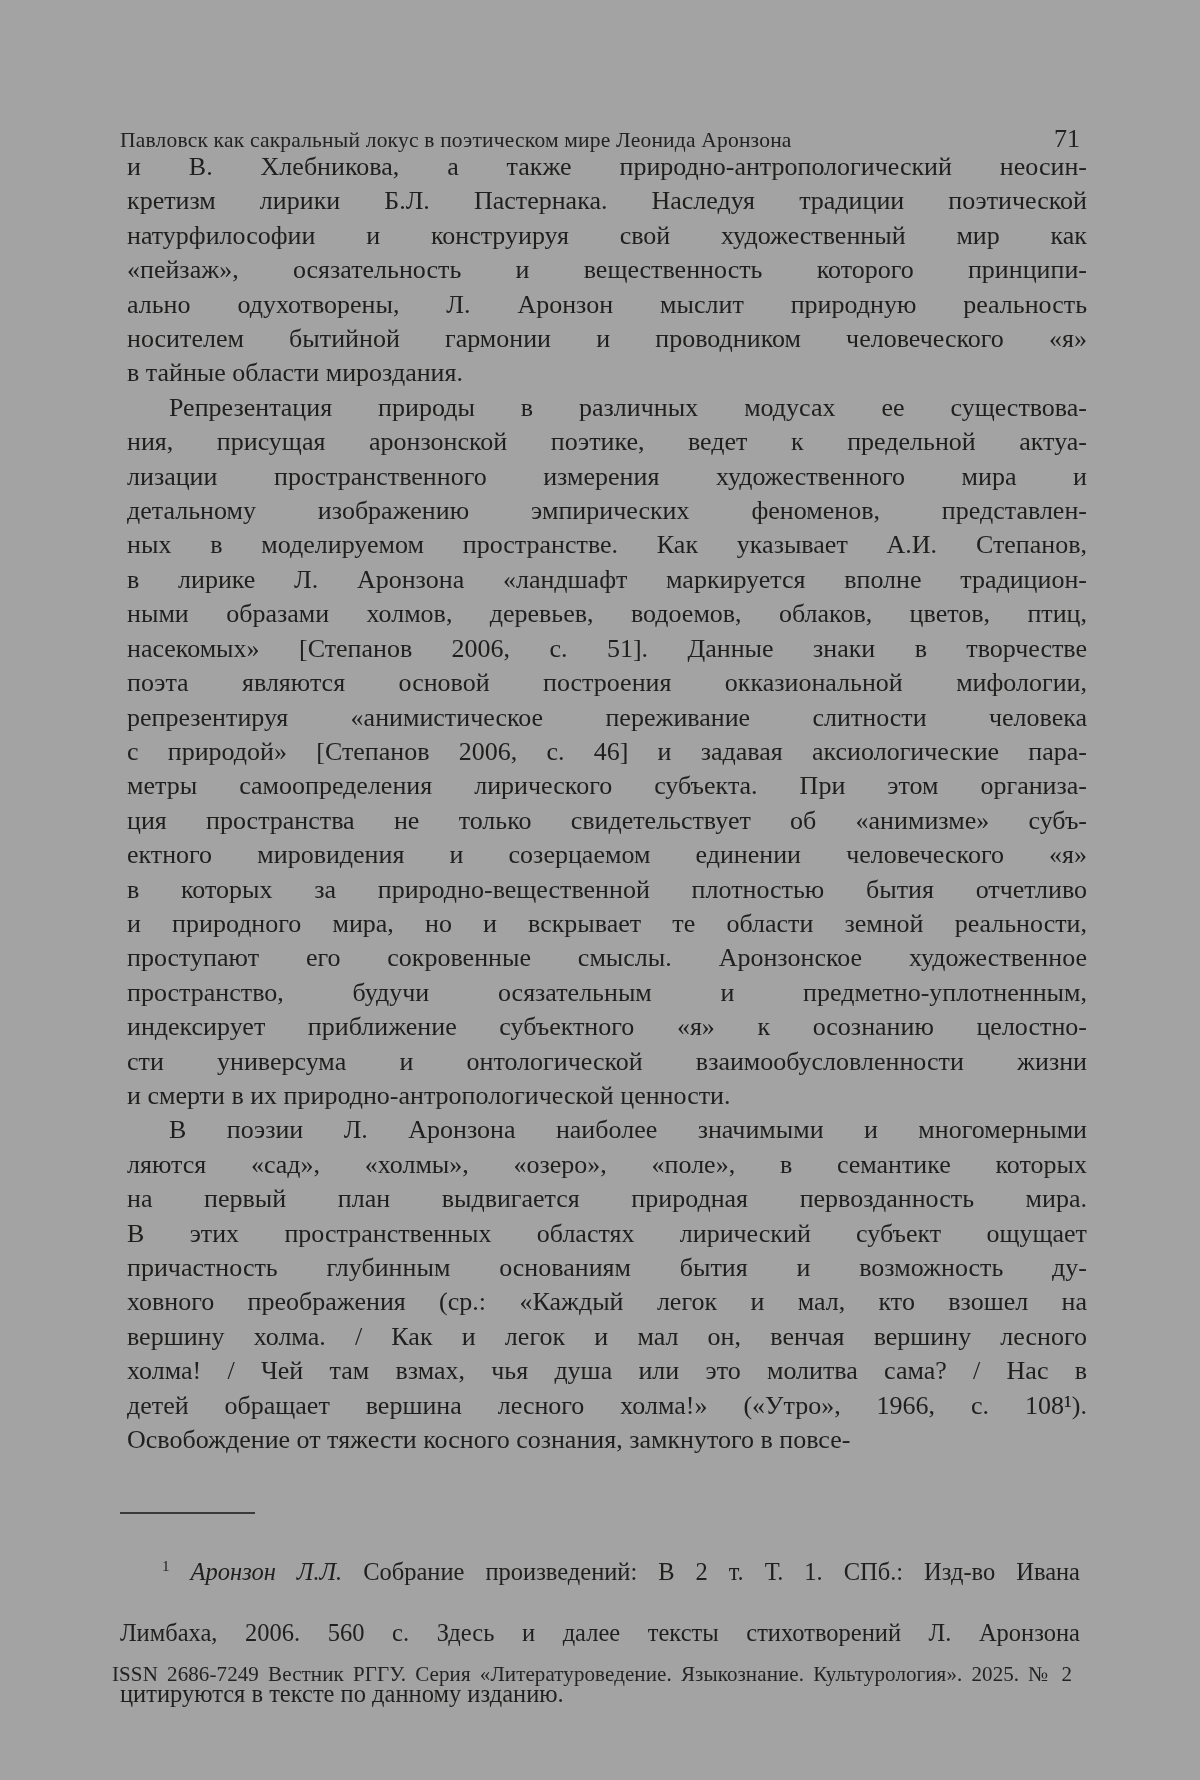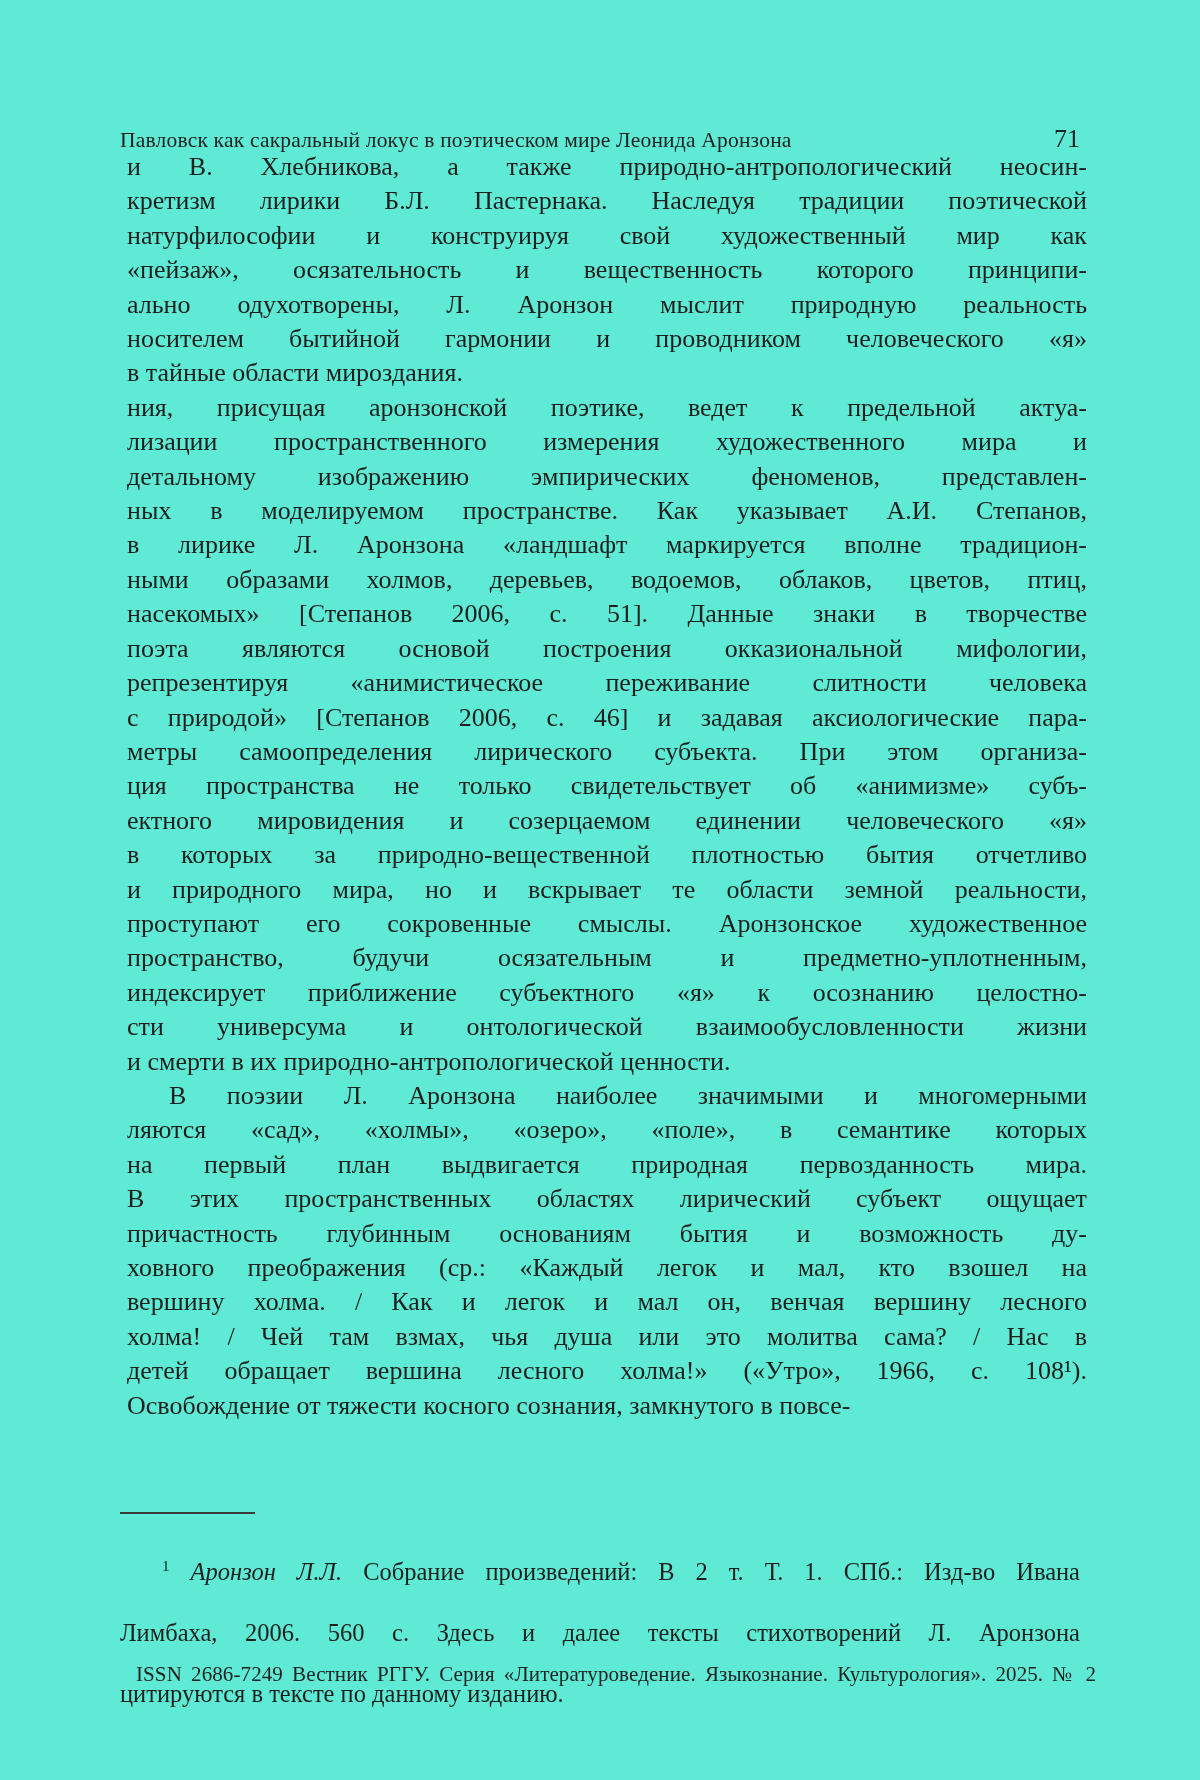--- a/index.html
+++ b/index.html
@@ -5,21 +5,21 @@
   html, body {
     margin: 0;
     padding: 0;
     background: #e8e8e8;
   }
   .page {
     position: relative;
     width: 1200px;
     height: 1780px;
     margin: 0 auto;
-    background: #5eead4;
+    background: #a3a3a3;
     color: #1f1f1e;
     font-family: "Liberation Serif", "DejaVu Serif", serif;
     overflow: hidden;
   }
   .page-header {
     position: absolute;
     left: 120px;
     top: 76px;
     width: 960px;
     display: flex;
@@ -76,21 +76,21 @@
   .fn-line.last { text-align-last: left; }
   .fn-line.indent { text-indent: 42px; }
   .seg-italic { font-style: italic; }
   .seg-sup {
     font-size: 0.62em;
     vertical-align: super;
     line-height: 0;
   }
   .page-footer {
     position: absolute;
-    left: 136px;
+    left: 112px;
     top: 1662px;
     width: 960px;
     font-size: 21px;
     letter-spacing: 0.1px;
     text-align: justify;
     text-align-last: justify;
     color: #232323;
   }
 </style>
 </head>
@@ -107,20 +107,21 @@
       <div class="para">
         <div class="line">и В. Хлебникова, а также природно-антропологический неосин-</div>
         <div class="line">кретизм лирики Б.Л. Пастернака. Наследуя традиции поэтической</div>
         <div class="line">натурфилософии и конструируя свой художественный мир как</div>
         <div class="line">«пейзаж», осязательность и вещественность которого принципи-</div>
         <div class="line">ально одухотворены, Л. Аронзон мыслит природную реальность</div>
         <div class="line">носителем бытийной гармонии и проводником человеческого «я»</div>
         <div class="line last">в тайные области мироздания.</div>
       </div>
       <div class="para">
+        <div class="line indent">Репрезентация природы в различных модусах ее существова-</div>
         <div class="line">ния, присущая аронзонской поэтике, ведет к предельной актуа-</div>
         <div class="line">лизации пространственного измерения художественного мира и</div>
         <div class="line">детальному изображению эмпирических феноменов, представлен-</div>
         <div class="line">ных в моделируемом пространстве. Как указывает А.И. Степанов,</div>
         <div class="line">в лирике Л. Аронзона «ландшафт маркируется вполне традицион-</div>
         <div class="line">ными образами холмов, деревьев, водоемов, облаков, цветов, птиц,</div>
         <div class="line">насекомых» [Степанов 2006, с. 51]. Данные знаки в творчестве</div>
         <div class="line">поэта являются основой построения окказиональной мифологии,</div>
         <div class="line">репрезентируя «анимистическое переживание слитности человека</div>
         <div class="line">с природой» [Степанов 2006, с. 46] и задавая аксиологические пара-</div>

